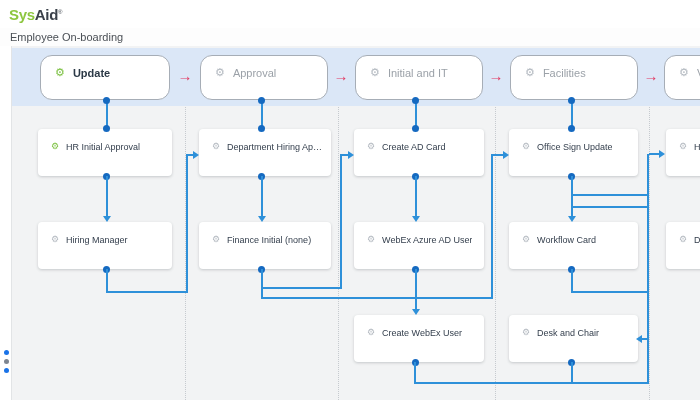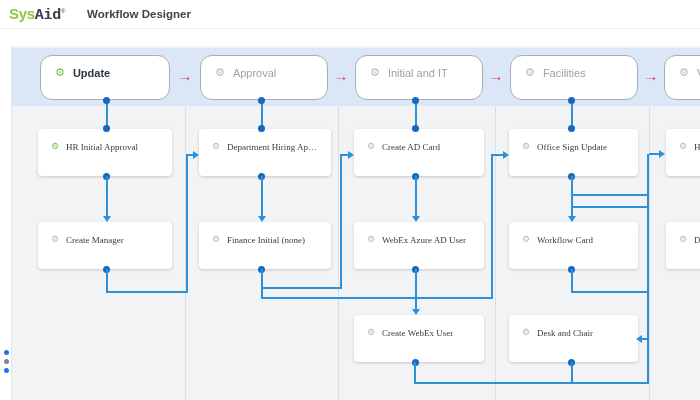--- a/index.html
+++ b/index.html
@@ -4,21 +4,21 @@
 <style>
   html,body{margin:0;padding:0;background:#fff;}
   .stage{position:relative;width:700px;height:400px;overflow:hidden;
          font-family:"Liberation Sans",sans-serif;background:#fff;}
 
   
   .topbar{position:absolute;left:0;top:0;width:700px;height:28px;background:#fff;
           border-bottom:1px solid #f0f0f0;display:flex;align-items:center;}
   .logo{margin-left:9px;font-size:15px;font-weight:bold;letter-spacing:-.3px;}
   .logo .sys{color:#8dc63f;}
-  .logo .aid{color:#3a4049;font-family:Liberation Mono, monospace;}
+  .logo .aid{color:#3a4049;}
   .logo sup{font-size:6px;color:#3a4049;font-weight:normal;vertical-align:super;}
   .apptitle{margin-left:22px;font-size:11.5px;font-weight:700;color:#3f444b;}
   .tabbar{position:absolute;left:0;top:28px;width:700px;height:18px;background:#fdfdfd;
           border-bottom:1px solid #d6d6d6;display:flex;align-items:center;}
   .tabtitle{margin-left:10px;font-size:11px;color:#4a4f55;}
 
   
   .canvasbg{position:absolute;left:0;top:46px;width:700px;height:354px;background:#f2f3f4;}
   .gutter{position:absolute;left:0;top:46px;width:11px;height:354px;background:#fff;
           border-right:1px solid #e2e4e6;}
@@ -34,21 +34,21 @@
   .phase.inactive .plabel{color:#9ba1a8;font-weight:400;}
   .gear{font-size:11px;line-height:11px;color:#b3b9c0;}
   .gear.green{color:#7cc142;}
   .phasearrow{position:absolute;top:66px;width:18px;height:20px;text-align:center;
               font-size:15px;font-weight:bold;color:#e23a62;line-height:20px;}
 
   
   .node{position:absolute;height:47px;box-sizing:border-box;background:#fff;border-radius:4px;
         box-shadow:0 1px 3px rgba(40,50,60,.22);display:flex;align-items:flex-start;
         padding:13px 0 0 13px;gap:7px;overflow:hidden;}
-  .node .nlabel{font-size:9px;color:#333e4c;font-weight:500;white-space:nowrap;overflow:hidden;font-family:Liberation Serif, serif;}
+  .node .nlabel{font-size:9px;color:#333e4c;font-weight:500;white-space:nowrap;overflow:hidden;}
   .node .gear{font-size:9px;line-height:9px;}
 
   
   .cl{position:absolute;background:#2e90d9;}
   .cdot{position:absolute;width:7px;height:7px;border-radius:50%;background:#1569c0;}
   .arr-d{position:absolute;width:0;height:0;border-left:4px solid transparent;
          border-right:4px solid transparent;border-top:6px solid #2e90d9;}
   .arr-r{position:absolute;width:0;height:0;border-top:4px solid transparent;
          border-bottom:4px solid transparent;border-left:6px solid #2e90d9;}
   .arr-l{position:absolute;width:0;height:0;border-top:4px solid transparent;
@@ -57,23 +57,25 @@
   
   .mdot{position:absolute;width:5px;height:5px;border-radius:50%;}
 </style>
 </head>
 <body>
 
 <div class="stage">
 
   <div class="topbar">
     <div class="logo"><span class="sys">Sys</span><span class="aid">Aid</span><sup>®</sup></div>
-    <div class="apptitle">Workflow Designer</div>
-  </div>
-
+  </div>
+
+  <div class="tabbar">
+    <span class="tabtitle">Employee On-boarding</span>
+  </div>
 
   <div class="canvasbg"></div>
   <div class="band"></div>
   <div class="gutter"></div>
 
   <div class="divider" style="left:185px;"></div>
   <div class="divider" style="left:338px;"></div>
   <div class="divider" style="left:495px;"></div>
   <div class="divider" style="left:649px;"></div>
 
@@ -102,21 +104,21 @@
   <div class="phasearrow" style="left:332px;">→</div>
   <div class="phasearrow" style="left:487px;">→</div>
   <div class="phasearrow" style="left:642px;">→</div>
 
   <div class="node" style="left:38px;top:129px;width:134px;">
     <span class="gear green">⚙</span>
     <span class="nlabel">HR Initial Approval</span>
   </div>
   <div class="node" style="left:38px;top:222px;width:134px;">
     <span class="gear">⚙</span>
-    <span class="nlabel">Create Manager</span>
+    <span class="nlabel">Hiring Manager</span>
   </div>
   <div class="node" style="left:199px;top:129px;width:132px;">
     <span class="gear">⚙</span>
     <span class="nlabel">Department Hiring Ap…</span>
   </div>
   <div class="node" style="left:199px;top:222px;width:132px;">
     <span class="gear">⚙</span>
     <span class="nlabel">Finance Initial (none)</span>
   </div>
   <div class="node" style="left:354px;top:129px;width:130px;">

